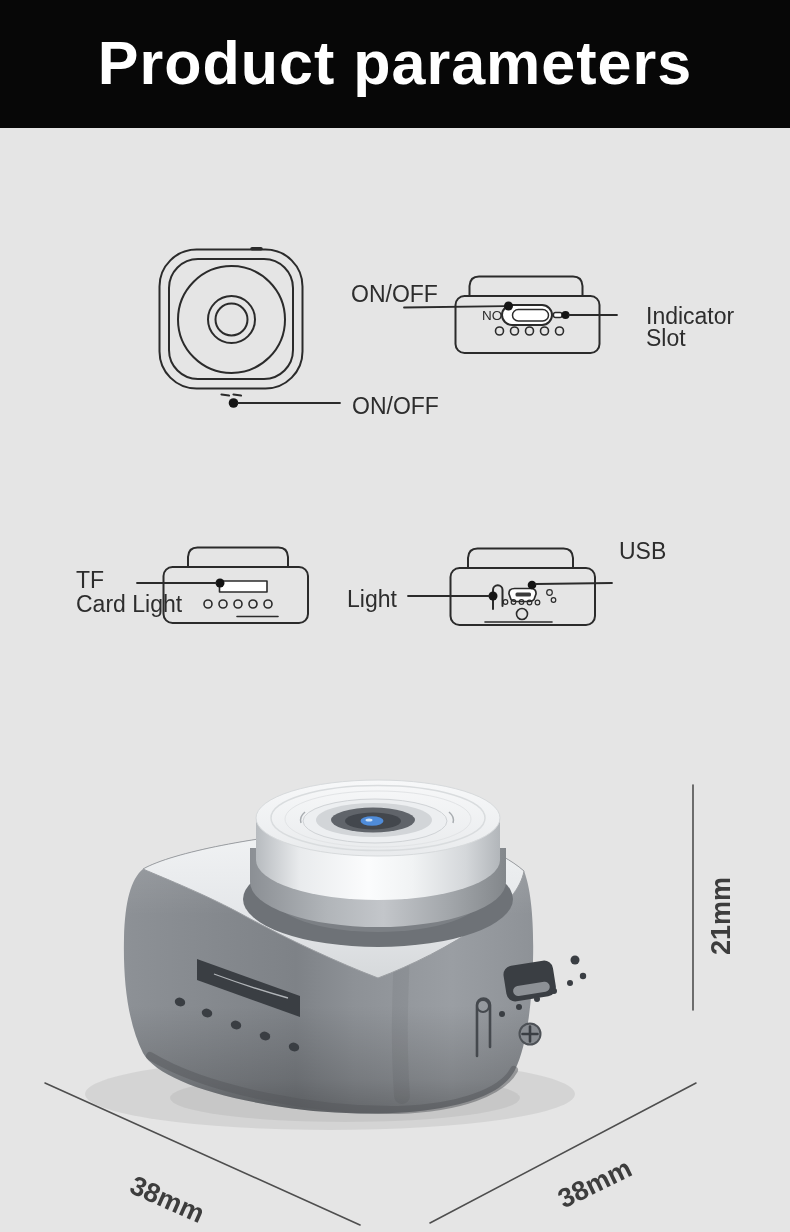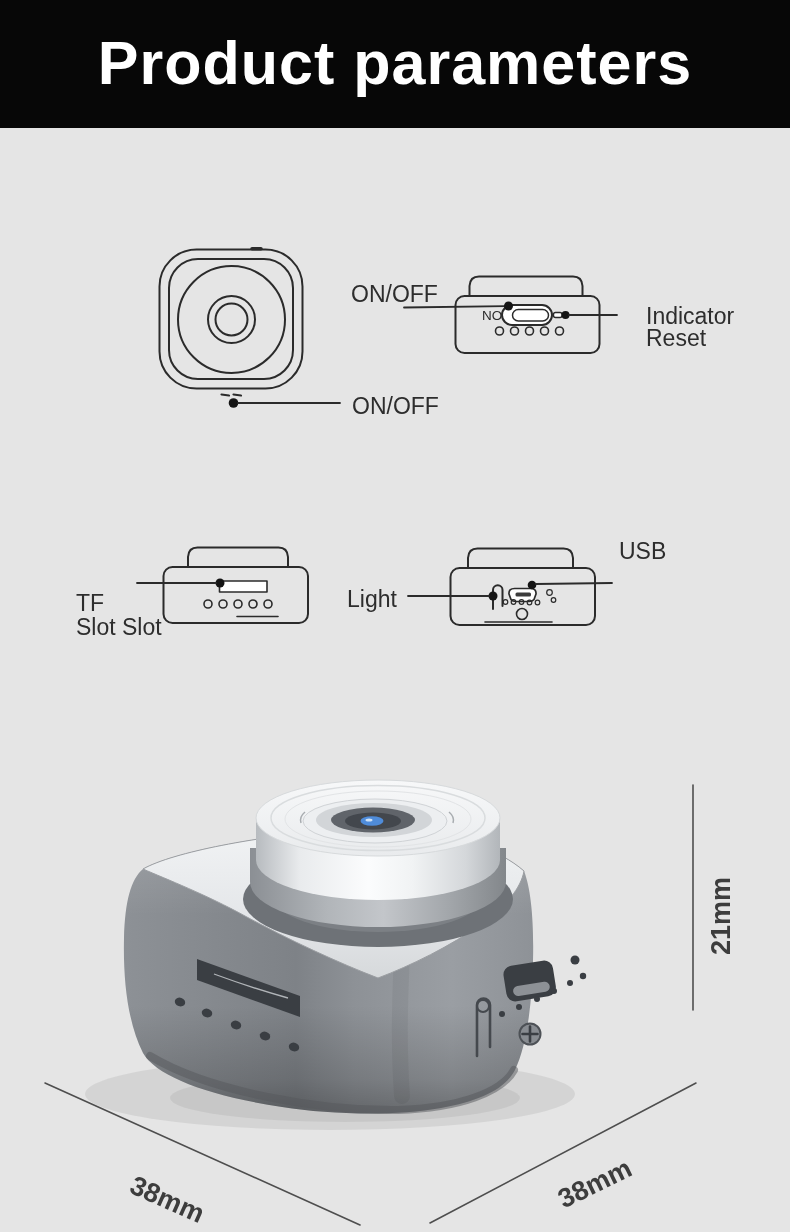--- a/index.html
+++ b/index.html
@@ -4,21 +4,21 @@
 <style>
   html,body{margin:0;padding:0;background:#ffffff;}
   #page{position:relative;width:790px;height:1232px;background:#e5e5e5;overflow:hidden;
         font-family:"Liberation Sans","DejaVu Sans",sans-serif;padding-left:28px;}
   #header{position:absolute;left:0;top:0;width:790px;height:128px;background:#070707;z-index:3;}
   #header .title{width:100%;height:128px;line-height:126px;text-align:center;color:#ffffff;
         font-size:61px;font-weight:600;letter-spacing:1px;}
   #art{position:absolute;left:0;top:0;z-index:1;}
   .label{position:absolute;z-index:2;font-size:23px;color:#2d2d2d;white-space:nowrap;line-height:22px;}
   .label span{display:block;}
-  .lbl-tf{line-height:24px;margin-top:23px;}
+  .lbl-tf{line-height:24px;}
   .dim{position:absolute;z-index:2;font-size:27px;font-weight:bold;color:#3d3d3d;white-space:nowrap;}
   .dim-h{left:721px;top:916px;transform:translate(-50%,-50%) rotate(-90deg);}
   .dim-l{left:167px;top:1200px;transform:translate(-50%,-50%) rotate(24deg);}
   .dim-r{left:595px;top:1184px;transform:translate(-50%,-50%) rotate(-26deg);}
 </style>
 </head>
 <body>
 
 <div id="page">
 
@@ -207,25 +207,25 @@
       <path d="M693,785 L693,1010"></path>
       <path d="M45,1083 L360,1225"></path>
       <path d="M430,1223 L696,1083"></path>
     </g>
   </svg>
 
   <div class="label" style="left:351px;top:283px;">ON/OFF</div>
   <div class="label" style="left:352px;top:395px;">ON/OFF</div>
   <div class="label" style="left:646px;top:305px;">
     <span>Indicator</span>
-    <span>Reset</span>
+    <span>Slot</span>
   </div>
   <div class="label lbl-tf" style="left:76px;top:568px;">
     <span>TF</span>
-    <span>Slot Slot</span>
+    <span>Card Light</span>
   </div>
   <div class="label" style="left:347px;top:588px;">Light</div>
   <div class="label" style="left:619px;top:540px;text-align:center;">USB</div>
 
   <div class="dim dim-h">21mm</div>
   <div class="dim dim-l">38mm</div>
   <div class="dim dim-r">38mm</div>
 
 </div>
 

